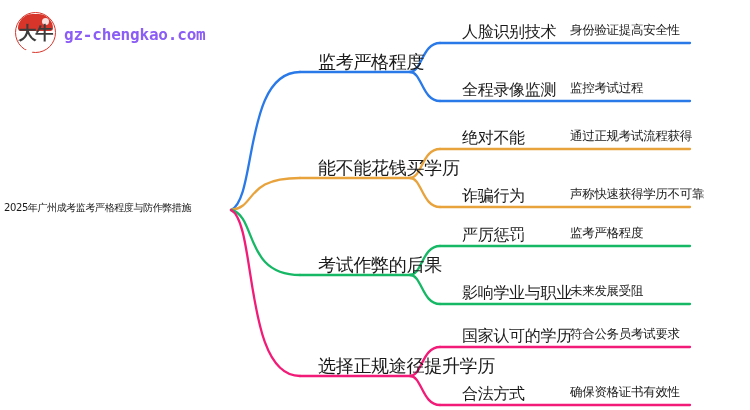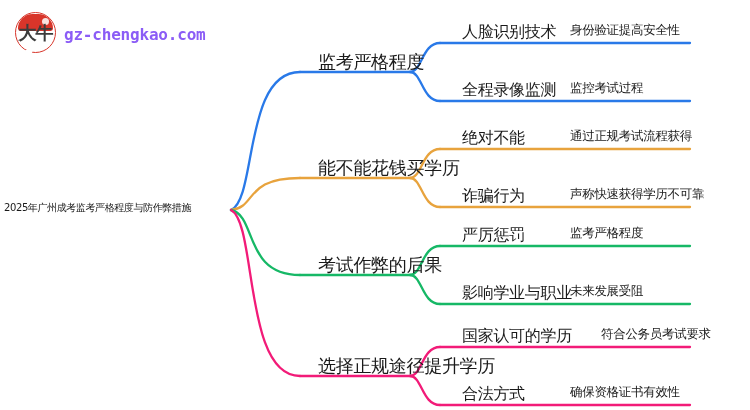--- a/index.html
+++ b/index.html
@@ -195,16 +195,16 @@
     <div class="node detail-label" style="top: 128px; left: 570px;">通过正规考试流程获得</div>
     <div class="node sub-label" style="top: 186px; left: 462px;">诈骗行为</div>
     <div class="node detail-label" style="top: 186px; left: 570px;">声称快速获得学历不可靠</div>
     <div class="node topic-label" style="top: 253px; left: 318px;">考试作弊的后果</div>
     <div class="node sub-label" style="top: 225px; left: 462px;">严厉惩罚</div>
     <div class="node detail-label" style="top: 225px; left: 570px;">监考严格程度</div>
     <div class="node sub-label" style="top: 283px; left: 462px;">影响学业与职业</div>
     <div class="node detail-label" style="top: 283px; left: 570px;">未来发展受阻</div>
     <div class="node topic-label" style="top: 354px; left: 318px;">选择正规途径提升学历</div>
     <div class="node sub-label" style="top: 326px; left: 462px; font-family: Liberation Serif, serif;">国家认可的学历</div>
-    <div class="node detail-label" style="top: 326px; left: 570px; margin-left: 31px;">符合公务员考试要求</div>
+    <div class="node detail-label" style="top: 326px; left: 570px;">符合公务员考试要求</div>
     <div class="node sub-label" style="top: 384px; left: 462px;">合法方式</div>
     <div class="node detail-label" style="top: 384px; left: 570px;">确保资格证书有效性</div>
   </div>
 
 </body></html>

